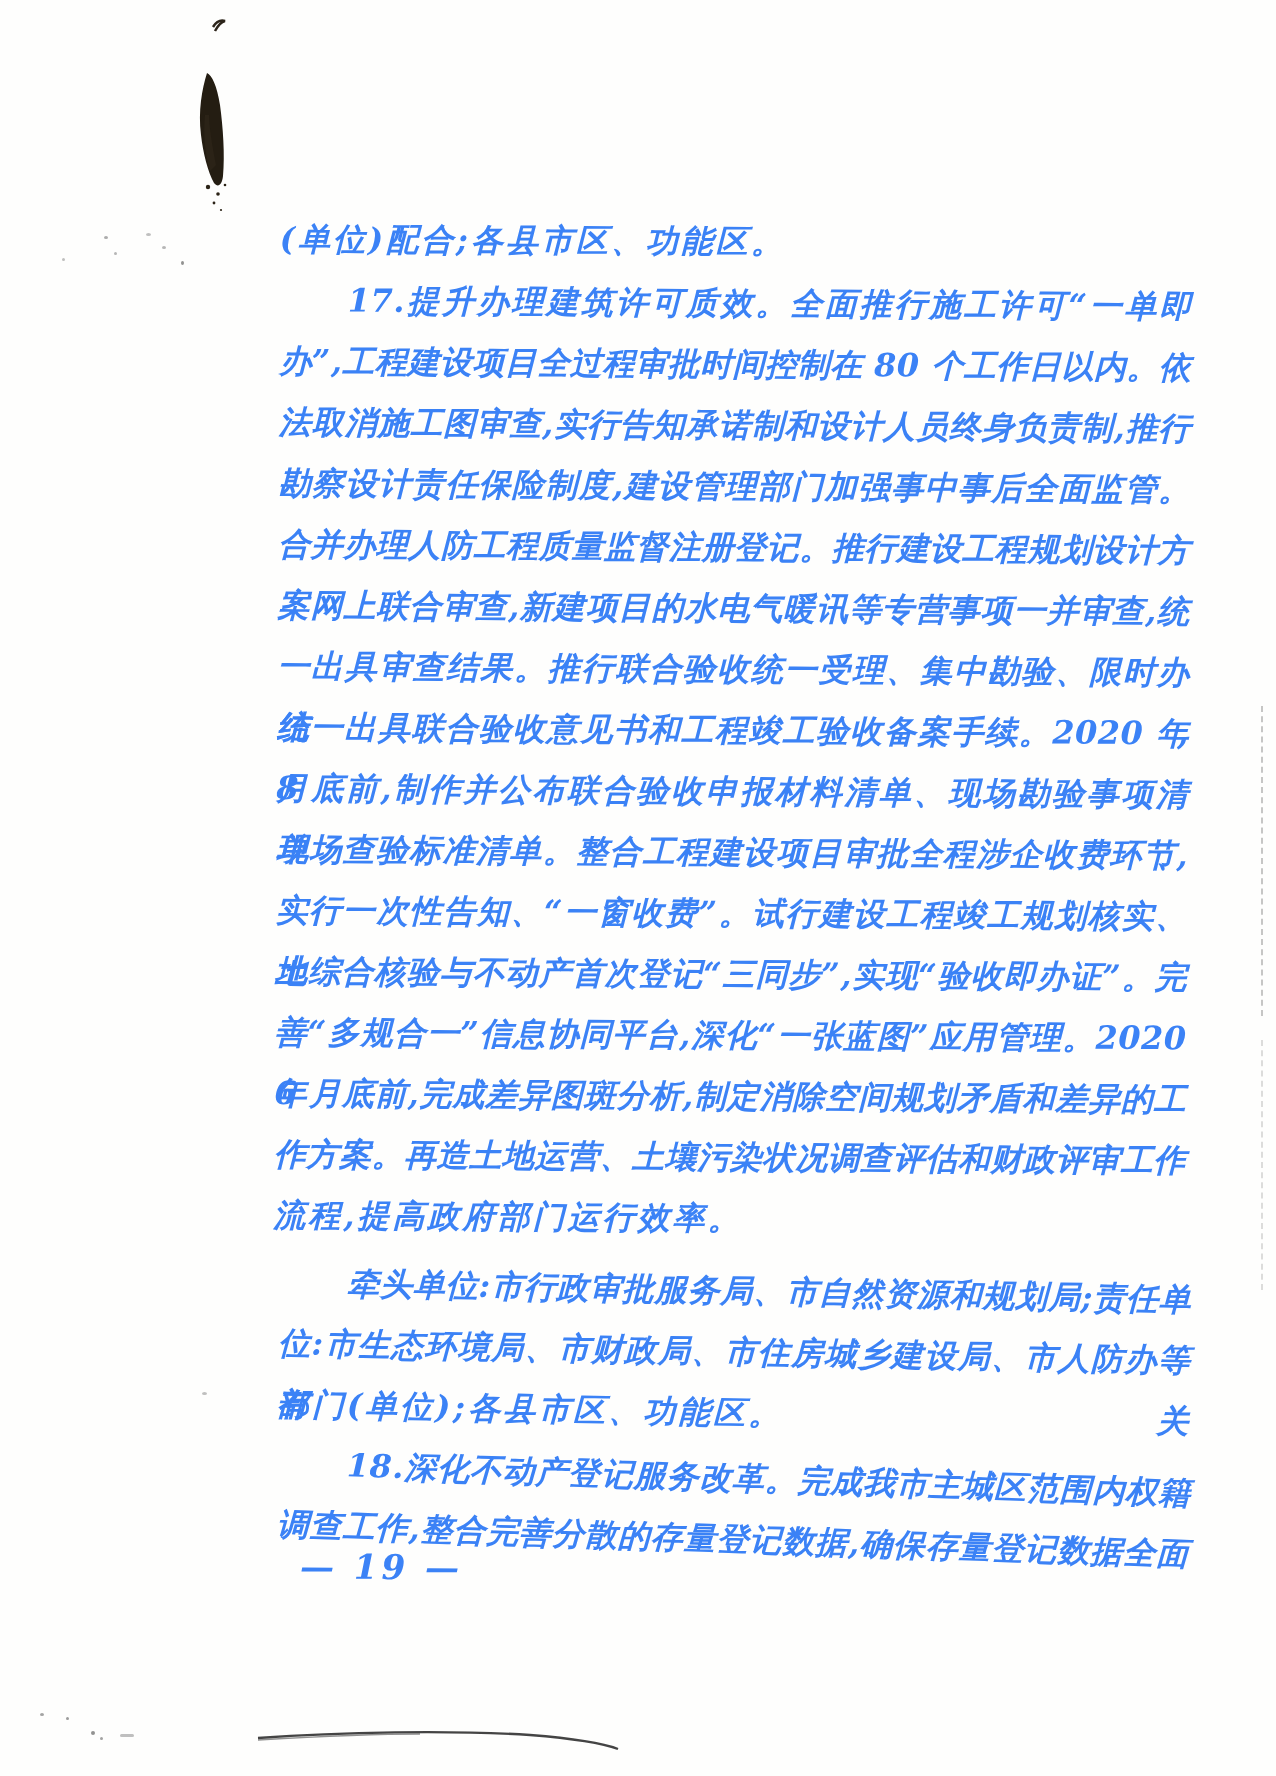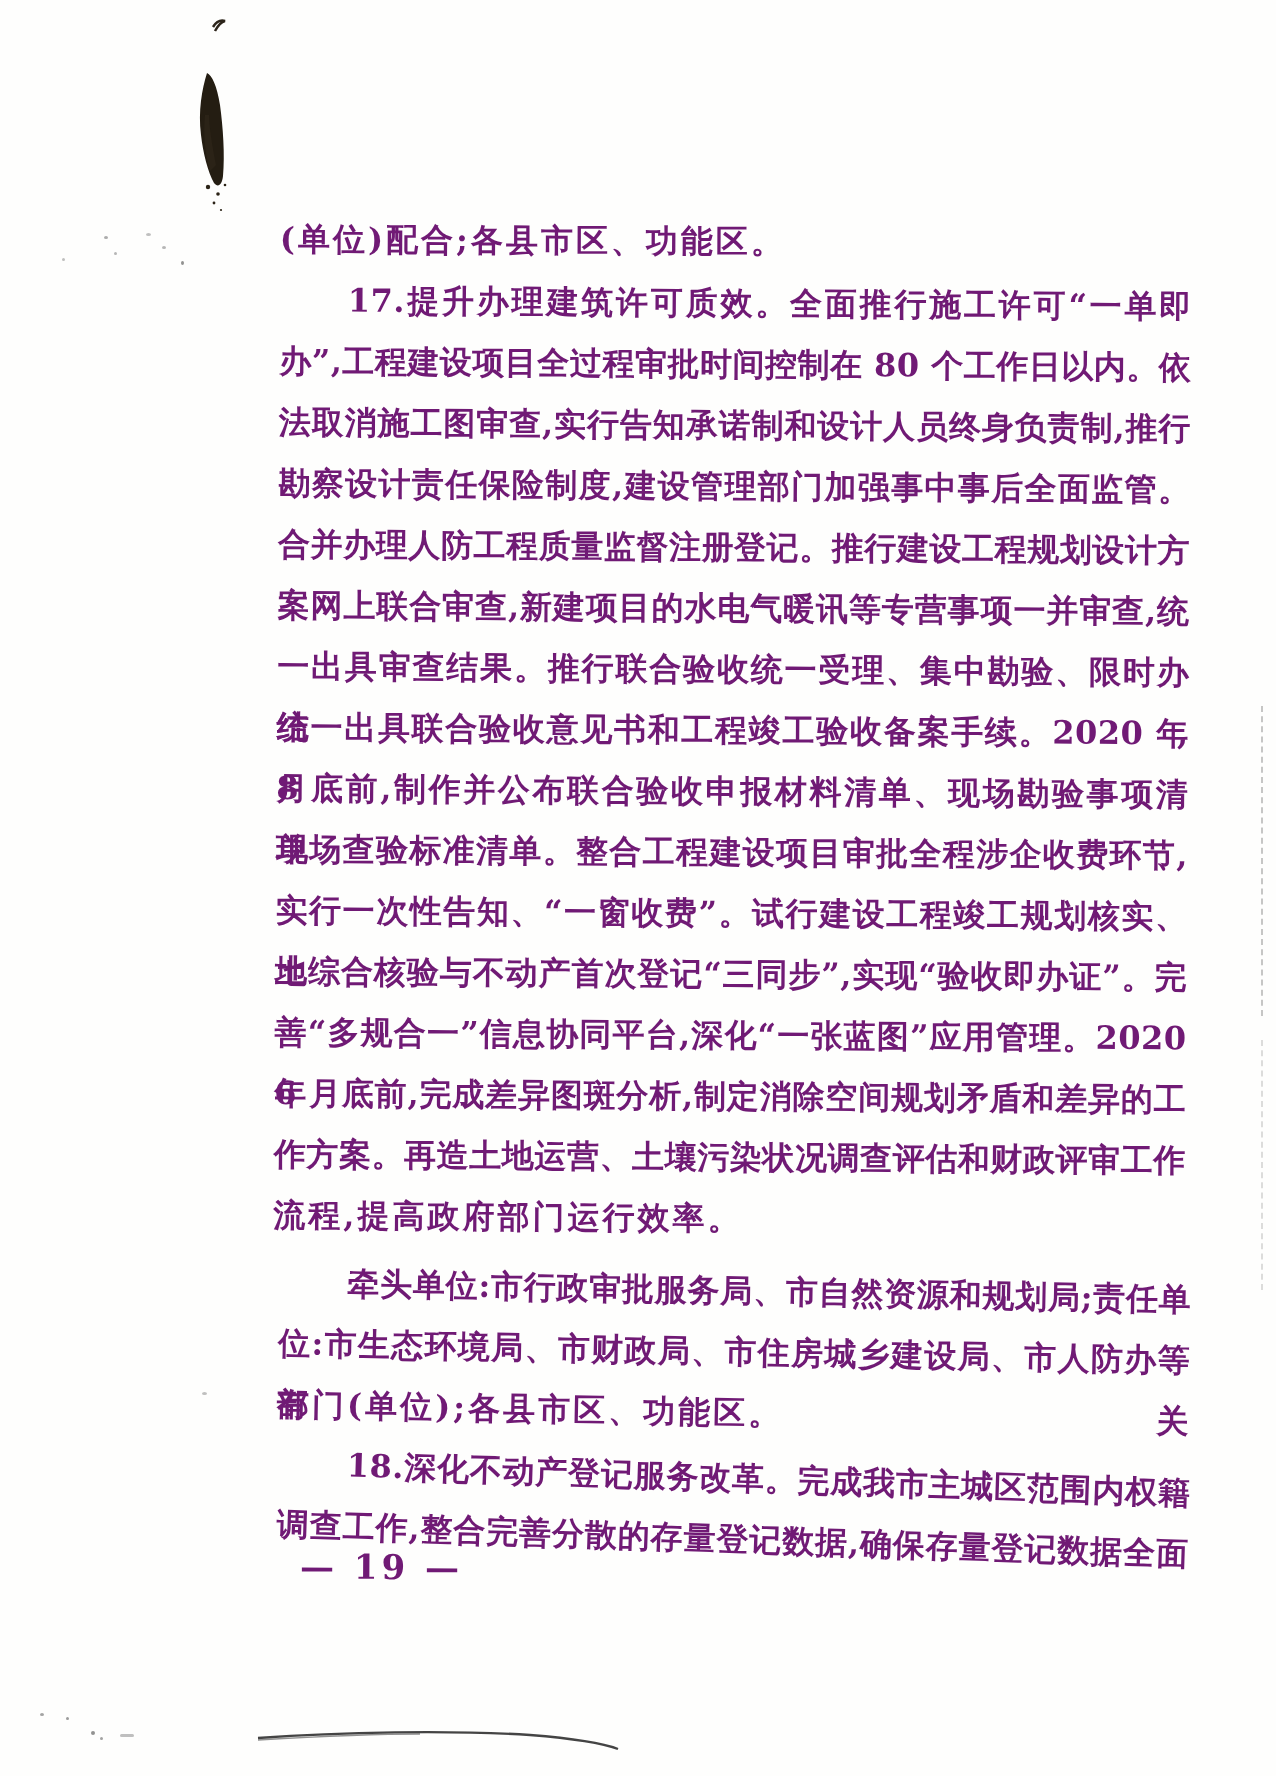--- a/index.html
+++ b/index.html
@@ -2,21 +2,22 @@
 <html><head>
 <meta charset="utf-8">
 <style>
   html,body{margin:0;padding:0;background:#e8e8e8;}
   .page{
     position:relative;
     width:1276px;height:1776px;
     background:#fefefdff;
     overflow:hidden;
     font-family:"DejaVu Serif","Liberation Serif",serif;
-    color:#701a75;
+    color:#3b82f6;
+    font-style:italic;
   }
   .col{
     position:absolute;
     left:280px;
     width:912px;
   }
   .line{
     height:61px;
     line-height:61px;
     font-size:32px;

